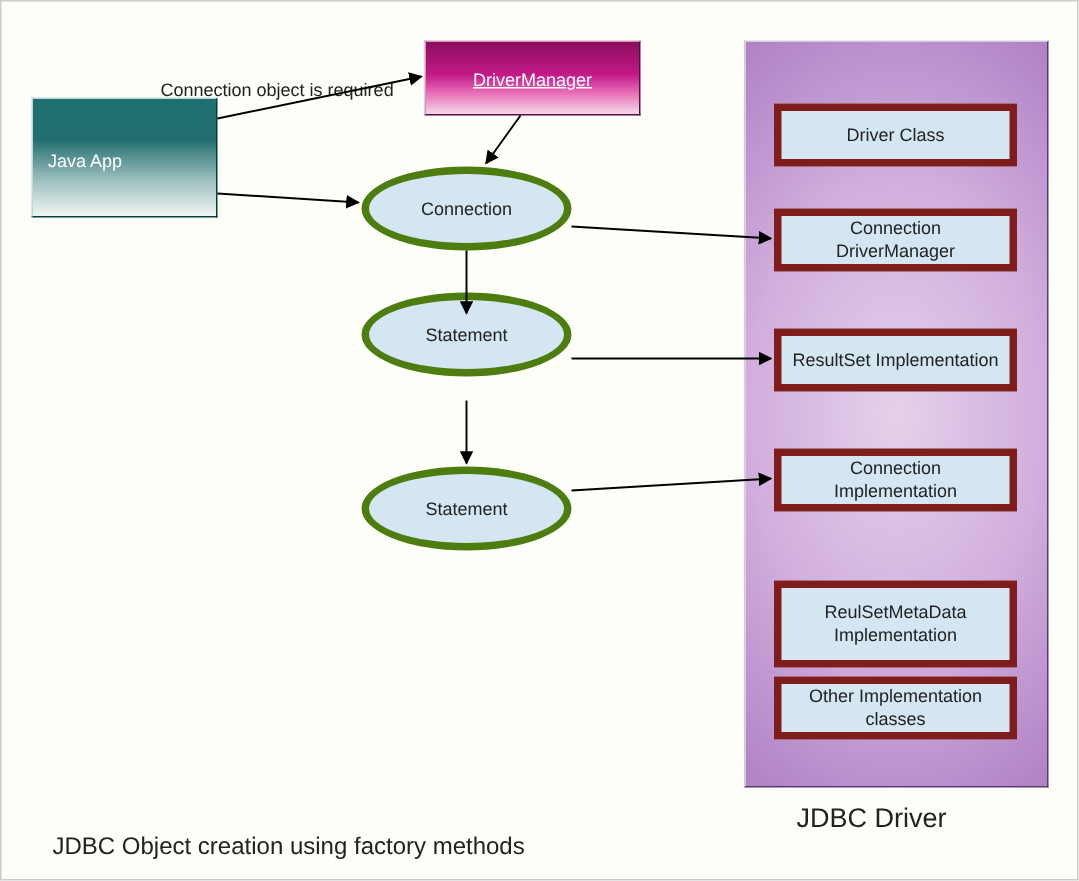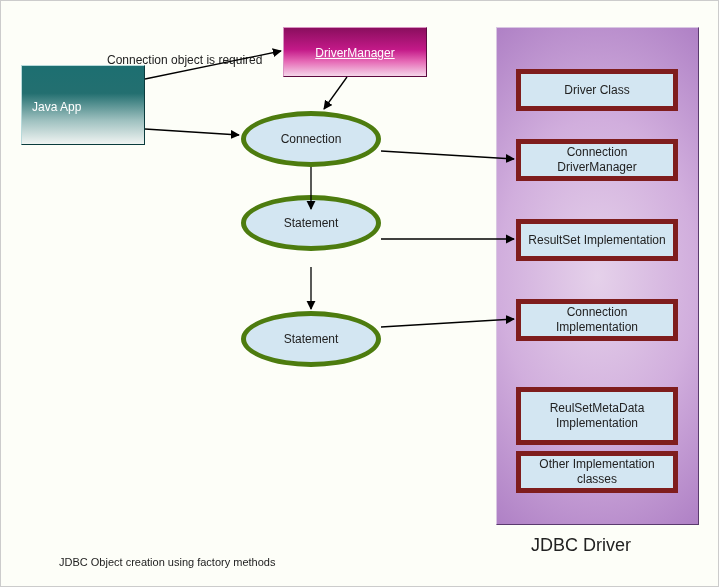--- a/index.html
+++ b/index.html
@@ -87,21 +87,21 @@
   .di4 { top: 298px; height: 42px; }
   .di5 { top: 386px; height: 58px; }
   .di6 { top: 450px; height: 42px; }
 
   .driver-caption {
     left: 530px; top: 534px; width: 180px;
     font-size: 18px; color: #222;
   }
   .bottom-caption {
     left: 34px; top: 555px; width: 420px;
-    font-size: 11px; color: #222; margin-left: 24px;
+    font-size: 16px; color: #222;
   }
   .conn-req-label {
     left: 106px; top: 52px; width: 180px;
     font-size: 12px; color: #222;
   }
 
   svg.arrows {
     position: absolute;
     left: 0; top: 0;
     width: 719px; height: 587px;

